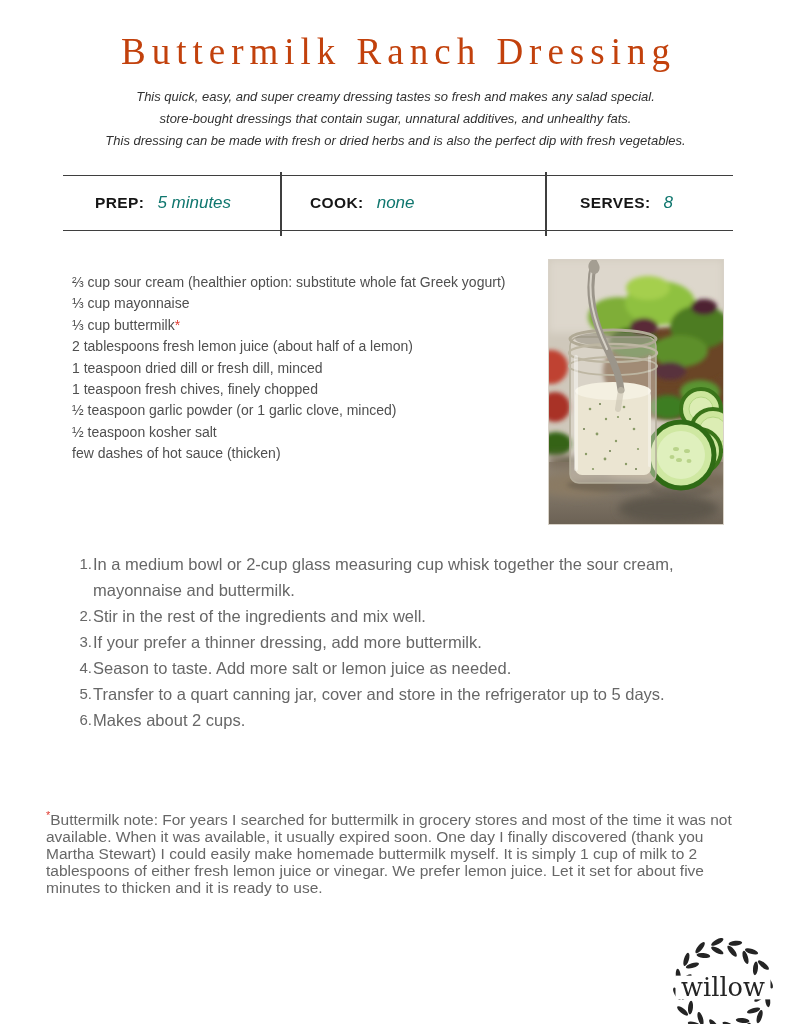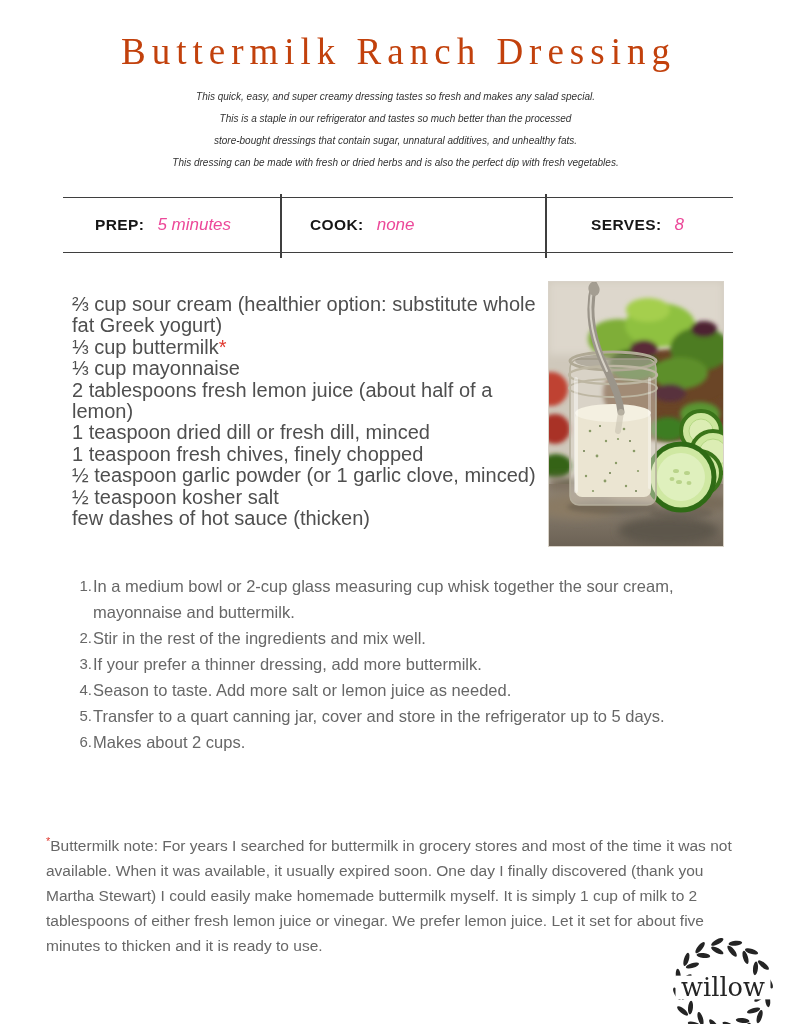--- a/index.html
+++ b/index.html
@@ -12,68 +12,67 @@
 
   
   .title {
     margin-top:30px; text-align:center;
     font-family:"Liberation Serif", serif; font-weight:400;
     font-size:37px; letter-spacing:6px; color:#c2410c; padding-left:6px;
   }
 
   
   .intro { margin-top:13px; text-align:center; font-style:italic;
-    font-size:10px; line-height:22px; color:#313131; }
+    font-size:13px; line-height:22px; color:#313131; }
 
   
   .info-bar {
     position:relative; margin:23px 0 0 63px; width:670px; height:56px;
     border-top:1.6px solid #3f3f3f; border-bottom:1.6px solid #3f3f3f;
     display:flex; align-items:center;
   }
   .info-cell { height:100%; display:flex; align-items:center; }
   .cell-prep   { width:217px; padding-left:32px; }
   .cell-cook   { width:265px; padding-left:30px; }
-  .cell-serves { width:188px; padding-left:46px; }
+  .cell-serves { width:188px; padding-left:35px; }
   .info-label { font-weight:700; font-size:15.5px; color:#161616; letter-spacing:0.4px; }
-  .info-value { font-style:italic; font-size:17px; color:#ec4899; margin-left:13px; }
+  .info-value { font-style:italic; font-size:17px; color:#0f766e; margin-left:13px; }
   .vline { position:absolute; top:-4px; width:1.6px; height:64px; background:#3f3f3f; }
   .vline-1 { left:217px; } .vline-2 { left:482px; }
 
   
   .main { display:flex; margin:28px 67px 0 72px; }
   .ingredients { flex:1 1 auto; padding-top:13px; list-style:none; }
-  .ingredients li { font-size:20px; line-height:21.4px; color:#4f4f4f; }
+  .ingredients li { font-size:14px; line-height:21.4px; color:#4f4f4f; }
   .asterisk { color:#e03a30; }
   .photo-frame { flex:0 0 176px; width:176px; height:266px; }
   .photo-frame svg { display:block; }
 
   
   .steps { margin:26px 45px 0 70px; list-style:none; }
   .steps li { display:flex; font-size:16.5px; line-height:26px; color:#676767; }
   .step-num { flex:0 0 22px; text-align:right; font-size:15px; color:#676767; }
   .step-text { flex:1 1 auto; padding-left:1px; }
 
   
-  .note { margin:74px 46px 0 46px; font-size:15.5px; line-height:25px; color:#676767; }
+  .note { margin:74px 46px 0 46px; font-size:15.5px; line-height:17px; color:#676767; }
   .note .note-mark { color:#e03a30; font-size:11px; vertical-align:super; }
 
   
   .logo { position:absolute; right:11px; bottom:9px; width:114px; height:114px; }
 </style>
 </head>
 <body>
 
 <div class="page">
 
   <h1 class="title">Buttermilk Ranch Dressing</h1>
 
   <div class="intro">
     <div>This quick, easy, and super creamy dressing tastes so fresh and makes any salad special.</div>
-    <div>This is a staple in our refrigerator and tastes so much better than the processed</div>
     <div>store-bought dressings that contain sugar, unnatural additives, and unhealthy fats.</div>
     <div>This dressing can be made with fresh or dried herbs and is also the perfect dip with fresh vegetables.</div>
   </div>
 
   <div class="info-bar">
     <div class="info-cell cell-prep">
       <span class="info-label">PREP:</span>
       <span class="info-value">5 minutes</span>
     </div>
     <div class="info-cell cell-cook">
@@ -84,22 +83,22 @@
       <span class="info-label">SERVES:</span>
       <span class="info-value">8</span>
     </div>
     <div class="vline vline-1"></div>
     <div class="vline vline-2"></div>
   </div>
 
   <div class="main">
     <ul class="ingredients">
       <li><span>⅔ cup sour cream (healthier option: substitute whole fat Greek yogurt)</span><span class="asterisk"></span></li>
+      <li><span>⅓ cup mayonnaise</span><span class="asterisk"></span></li>
       <li><span>⅓ cup buttermilk</span><span class="asterisk">*</span></li>
-      <li><span>⅓ cup mayonnaise</span><span class="asterisk"></span></li>
       <li><span>2 tablespoons fresh lemon juice (about half of a lemon)</span><span class="asterisk"></span></li>
       <li><span>1 teaspoon dried dill or fresh dill, minced</span><span class="asterisk"></span></li>
       <li><span>1 teaspoon fresh chives, finely chopped</span><span class="asterisk"></span></li>
       <li><span>½ teaspoon garlic powder (or 1 garlic clove, minced)</span><span class="asterisk"></span></li>
       <li><span>½ teaspoon kosher salt</span><span class="asterisk"></span></li>
       <li><span>few dashes of hot sauce (thicken)</span><span class="asterisk"></span></li>
     </ul>
 
     <figure class="photo-frame">
       <svg width="176" height="266" viewBox="0 0 176 266">

